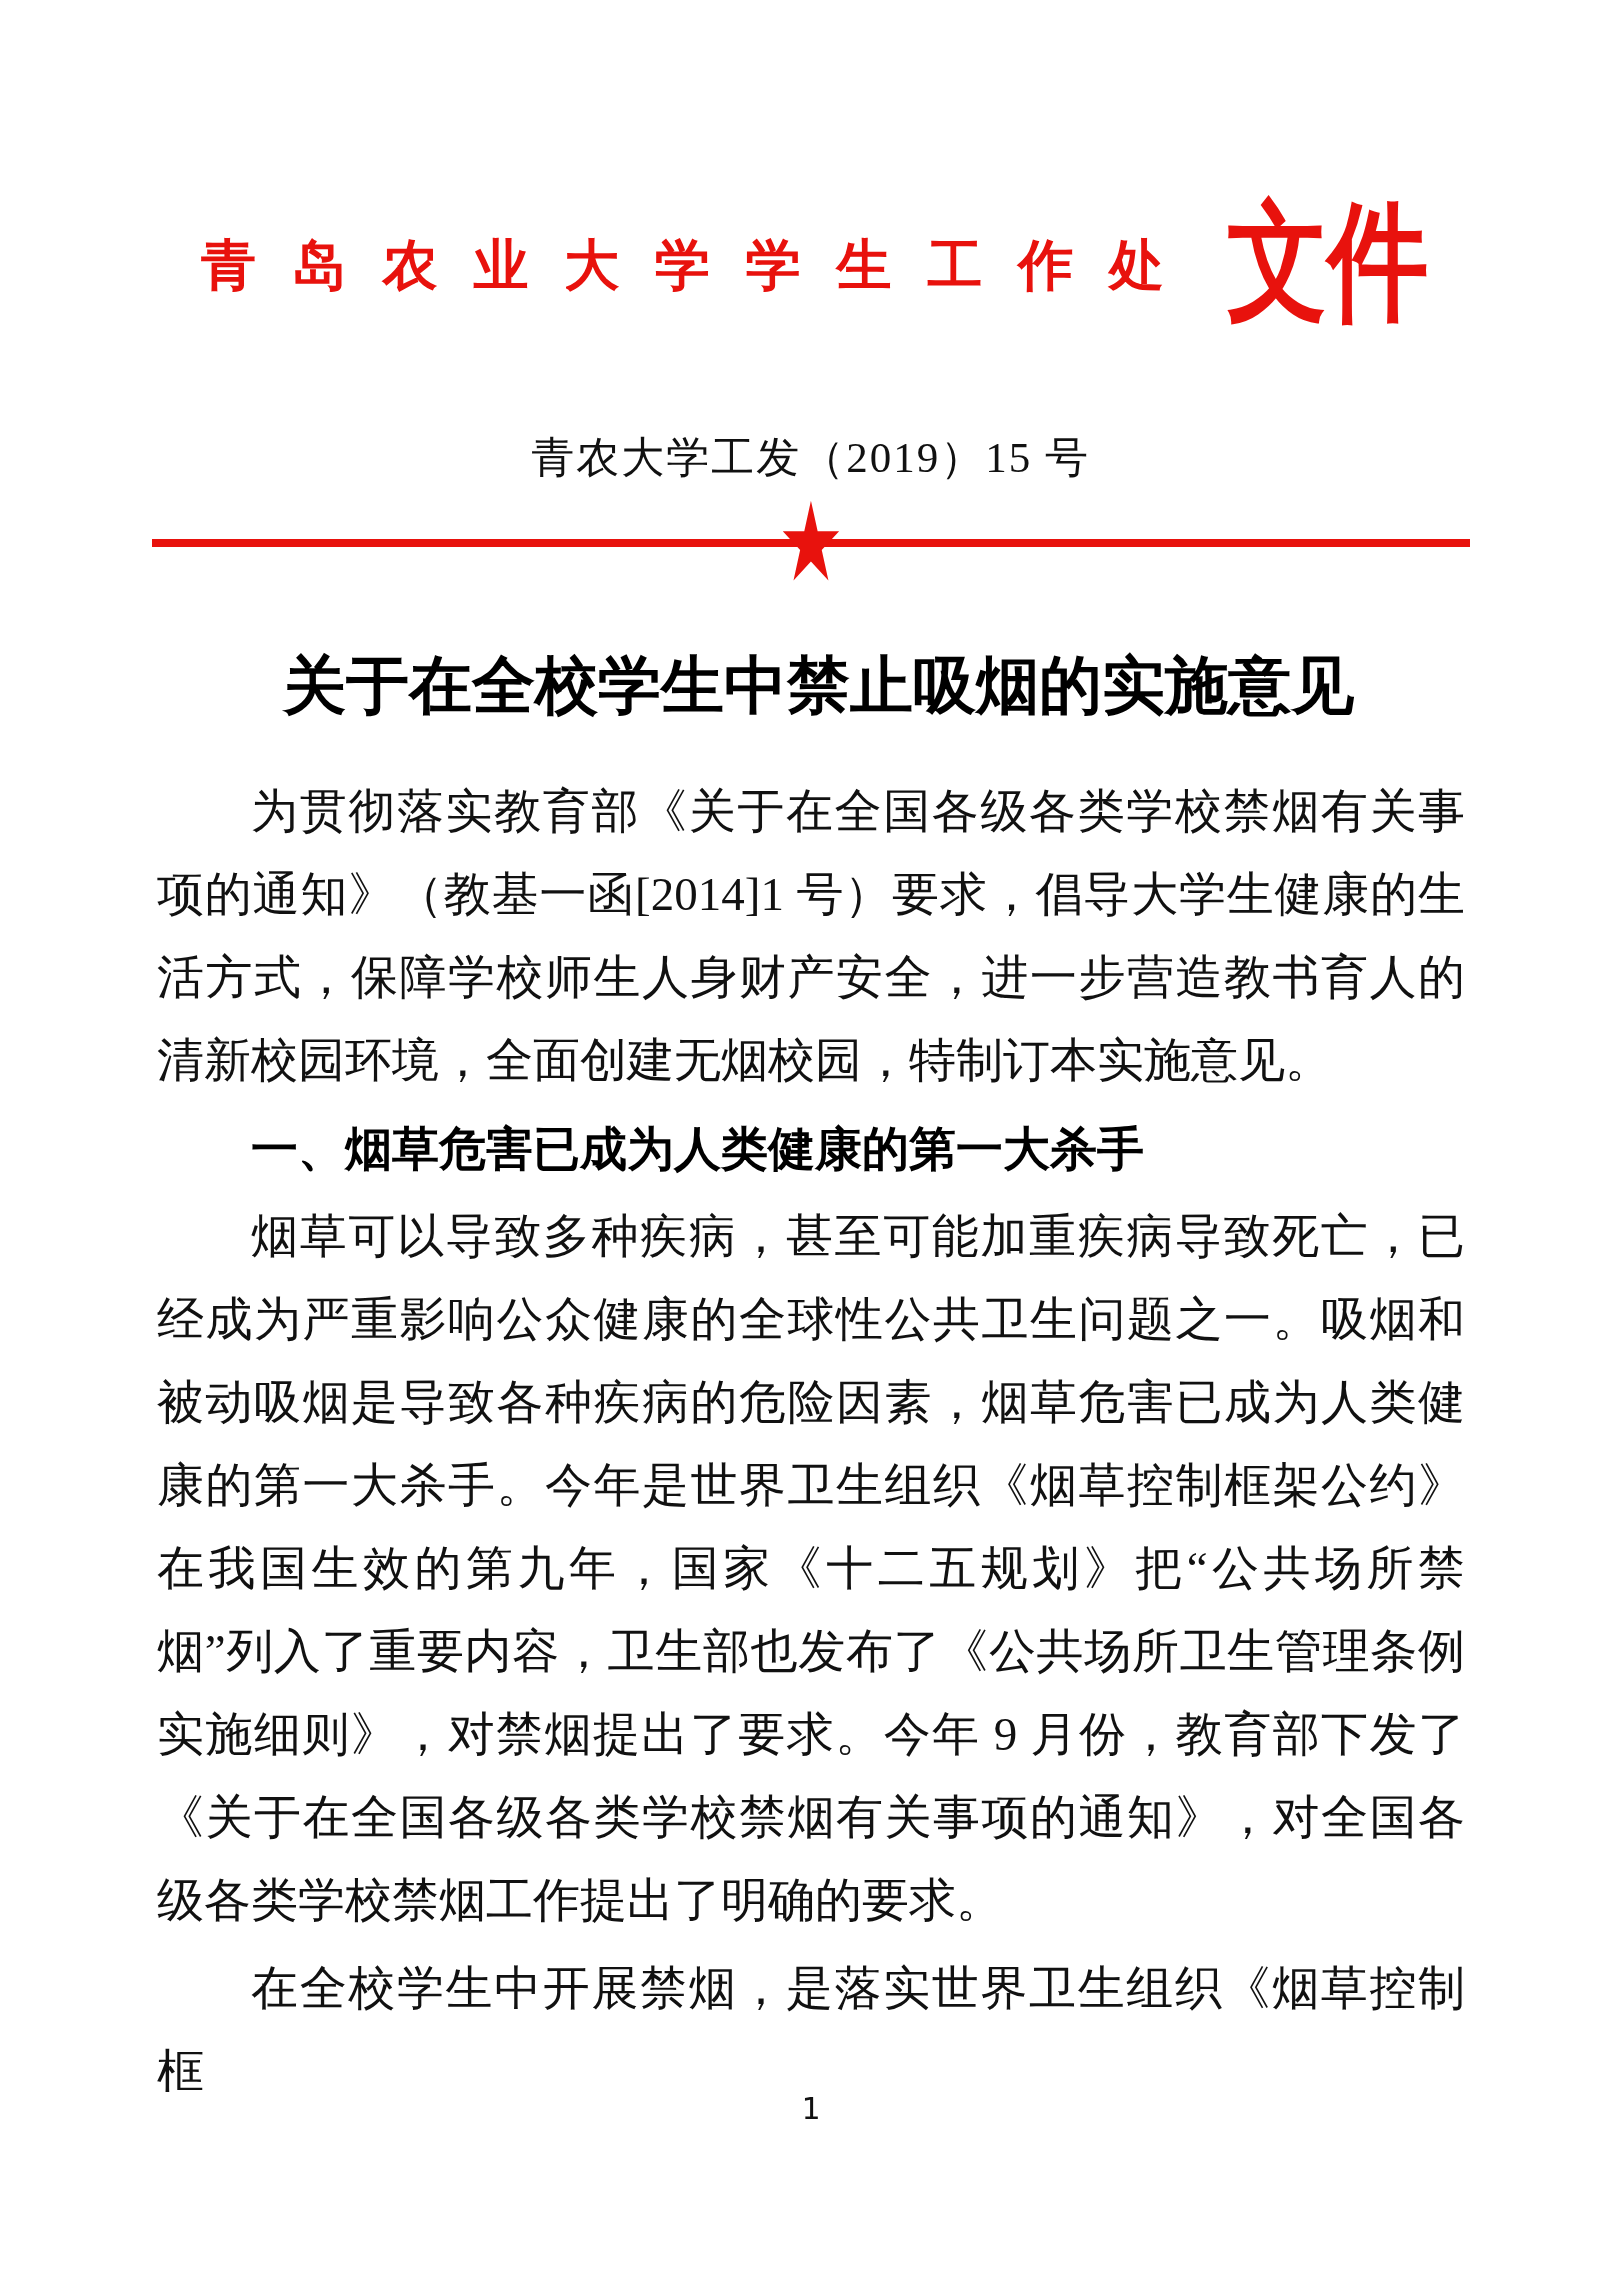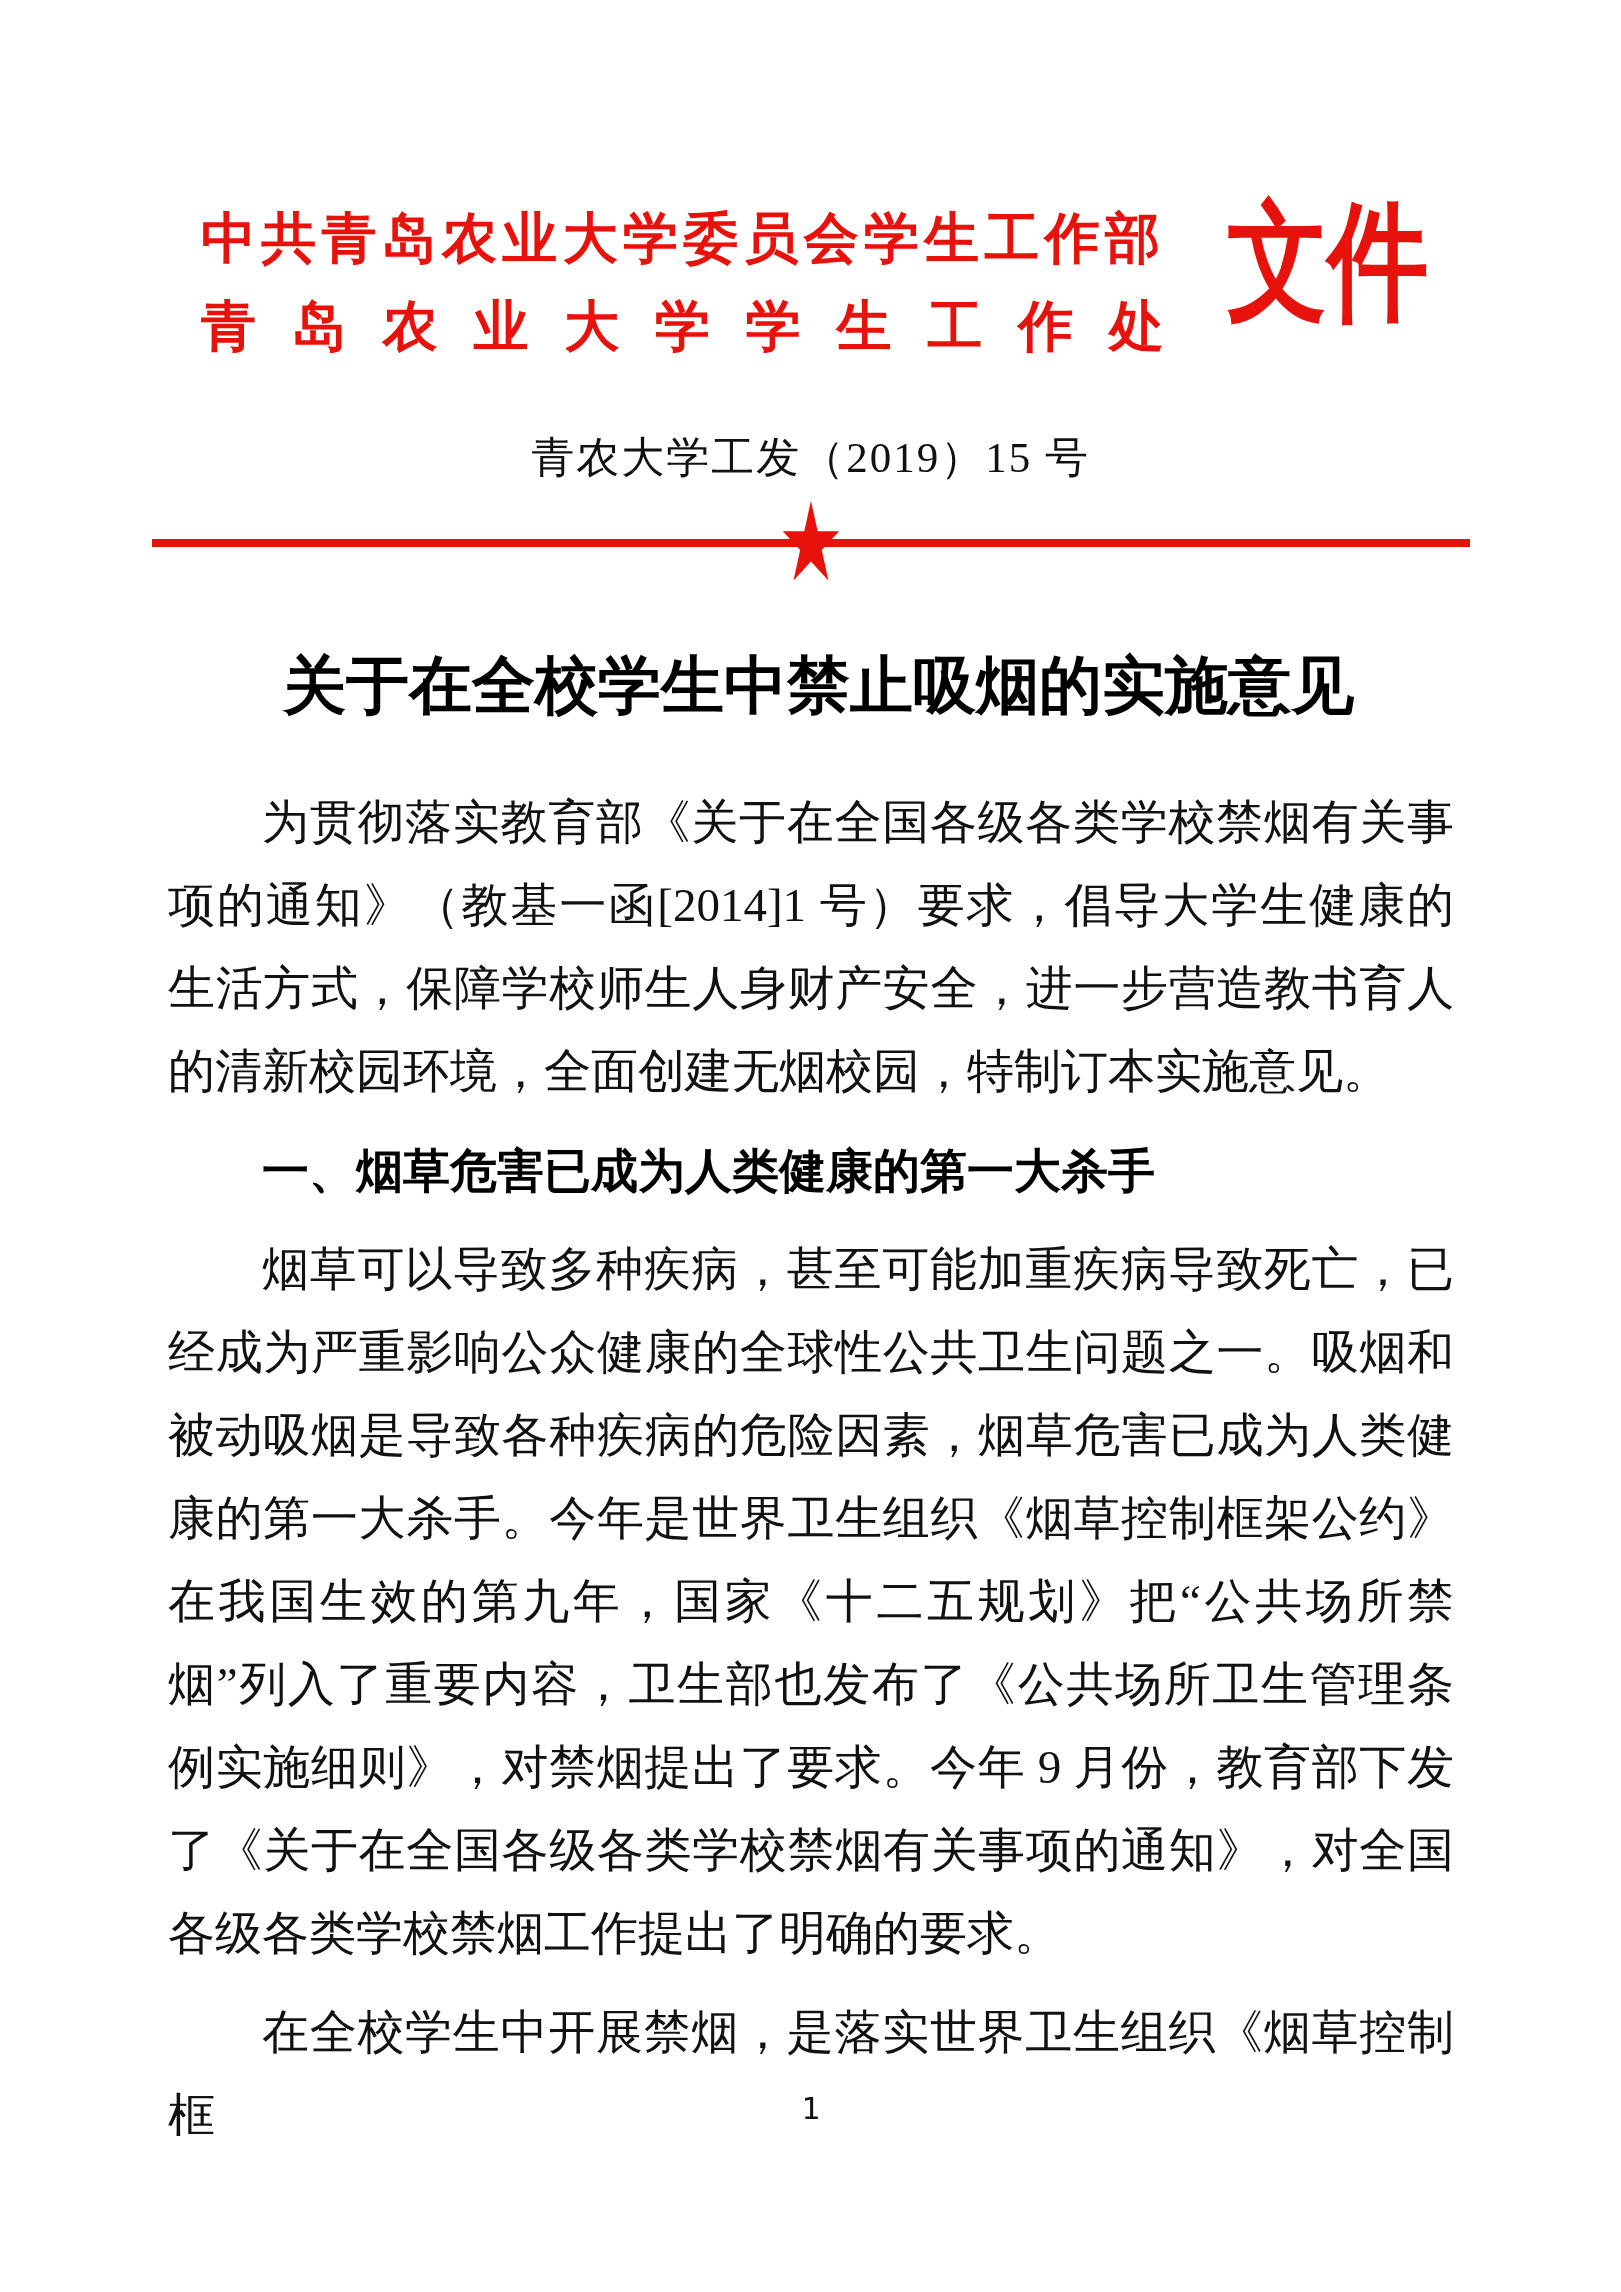--- a/index.html
+++ b/index.html
@@ -74,21 +74,21 @@
   
   .body-block{
     position:absolute;left:152px;top:765px;width:1318px;
     font-size:47px;
     line-height:83px;
     text-align:justify;
     text-justify:inter-ideograph;
     color:#111111;
   }
   .body-block p{
-    margin:16px;
+    margin:5px;
     text-indent:94px;
   }
   .body-block p.heading{
     font-family:"Liberation Sans","DejaVu Sans",sans-serif;
     font-weight:bold;
     color:#000000;
   }
   
   .page-number{
     position:absolute;left:0;top:2090px;width:1621px;
@@ -97,21 +97,20 @@
     font-family:"DejaVu Sans Mono","Liberation Mono",monospace;
     color:#111111;
   }
 </style>
 </head>
 <body>
 
 <div class="page">
 
   <div class="org-block">
-    <span class="org-line">中共青岛农业大学委员会学生工作部</span>
     <span class="org-line second">青 岛 农 业 大 学 学 生 工 作 处</span>
   </div>
 
   <div class="file-label">文件</div>
 
   <div class="doc-number">青农大学工发（2019）15 号</div>
 
   <div class="red-rule">
     <span class="star">★</span>
   </div>

